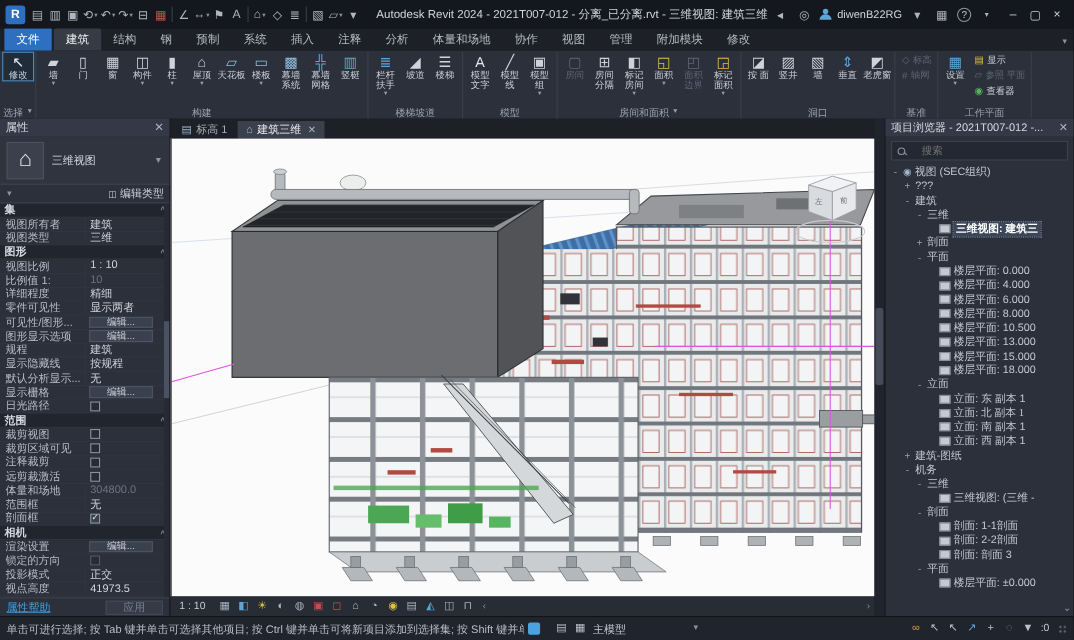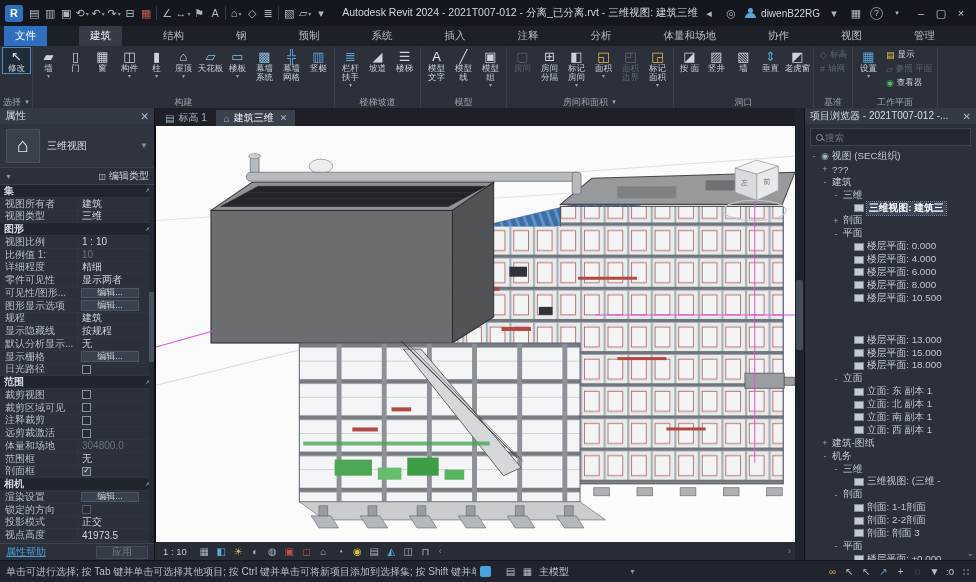--- a/index.html
+++ b/index.html
@@ -15,21 +15,21 @@
   .wtitle { font-size:10.5px; color:#cfd5de; margin-left:10px; white-space:nowrap; }
   .tright { margin-left:auto; display:flex; align-items:center; gap:6px; }
   .uname { font-size:10px; color:#cfd5de; }
   .avatar { width:10px; height:10px; position:relative; }
   .avatar::before { content:''; position:absolute; left:3px; top:0; width:5px; height:5px; border-radius:50%; background:#5aa7d8; }
   .avatar::after { content:''; position:absolute; left:0; top:5px; width:11px; height:5px; border-radius:5px 5px 0 0; background:#5aa7d8; }
   .helpq { width:13px; height:13px; border:1px solid #8a93a0; border-radius:50%; font-size:9px;
     display:flex; align-items:center; justify-content:center; color:#c5ccd6; }
   .winbtn { width:20px; text-align:center; font-size:11px; color:#c5ccd6; }
 
-  .tabrow { height:20px; display:flex; align-items:flex-end; background:#1d2127; padding:0 0 0 4px;gap:30px; }
+  .tabrow { height:20px; display:flex; align-items:flex-end; background:#1d2127; padding:0 0 0 4px; }
   .rtab { padding:3px 11px 3px; font-size:10.5px; color:#b4bbc6; white-space:nowrap; }
   .rtab.file { background:#2f6fc0; color:#fff; margin-right:2px; }
   .rtab.active { background:#363b45; color:#eef1f4; border-radius:2px 2px 0 0; }
   .tabrow-end { margin-left:auto; margin-right:6px; color:#8a93a0; font-size:8px; padding-bottom:4px; }
 
   .ribbon { height:62px; background:#2b303a; display:flex; align-items:stretch; padding:1px 0 0 1px; overflow:hidden; }
   .rgroup { display:flex; flex-direction:column; border-right:1px solid #3a4049; padding:1px 2px 0; }
   .rbtns { display:flex; align-items:flex-start; flex:1; }
   .rstack { display:flex; flex-direction:column; justify-content:center; gap:1px; margin-left:1px; }
   .rbtn { cursor:default; }
@@ -90,21 +90,21 @@
   .scalebox { font-size:9.5px; color:#c5ccd6; padding:0 8px 0 4px; }
   .vbicon { width:15px; height:15px; display:flex; align-items:center; justify-content:center; font-size:10px; }
   .vbend { margin-left:4px; color:#8a93a0; font-size:9px; }
 
   .vscroll { width:9px; background:#20242c; position:relative; }
   .vscroll .thumb { position:absolute; top:38%; height:70px; left:1px; right:1px; background:#454c59; border-radius:2px; }
 
   .browser { width:172px; background:#2b303a; border-left:1px solid #10131a; display:flex; flex-direction:column; }
   .bhead { height:16px; background:#333946; display:flex; align-items:center; padding:0 5px; color:#d6dbe2; font-size:10px; white-space:nowrap; overflow:hidden; }
   .bhead .x { margin-left:auto; color:#aeb6c2; }
-  .bsearch { height:18px; margin:4px 5px 2px; background:#242832; border:1px solid #3c434f; display:flex; align-items:center; padding:0 5px; gap:2px; }
+  .bsearch { height:18px; margin:4px 5px 2px; background:#242832; border:1px solid #3c434f; display:flex; align-items:center; padding:0 5px; gap:15px; }
   .mag { width:7px; height:7px; border:1.3px solid #8a93a0; border-radius:50%; position:relative; flex-shrink:0; }
   .mag::after { content:''; position:absolute; width:4px; height:1.3px; background:#8a93a0; transform:rotate(45deg); right:-3px; bottom:-1px; }
   .bsearch input { background:transparent; border:none; outline:none; color:#c5ccd6; font-size:9.5px; width:100%; font-family:inherit; }
   .btree { flex:1; overflow:hidden; padding:2px 0 0 3px; position:relative; }
   .titem { height:12.9px; display:flex; align-items:center; gap:3px; white-space:nowrap; font-size:9.8px; color:#c2c9d3; }
   .texp { width:8px; text-align:center; color:#9aa3b0; font-size:9px; flex-shrink:0; }
   .tdoc { width:10px; height:8px; background:#c4cad1; border:1px solid #808995; flex-shrink:0; }
   .teye { color:#9fb6c8; font-size:9px; flex-shrink:0; }
   .tlabel.sel { background:#3c465a; outline:1px dotted #7d8aa0; color:#fff; font-weight:bold; padding:0 2px; }
   .bscroll-ind { position:absolute; right:2px; bottom:2px; color:#8a93a0; font-size:9px; }
@@ -764,21 +764,21 @@
         <div class="titem" style="padding-left: 35px;">
           <span class="texp"></span>
           <span class="tdoc"></span>
           <span class="tlabel">楼层平面: 8.000</span>
         </div>
         <div class="titem" style="padding-left: 35px;">
           <span class="texp"></span>
           <span class="tdoc"></span>
           <span class="tlabel">楼层平面: 10.500</span>
         </div>
-        <div class="titem" style="padding-left: 35px; margin-top: 29px;">
+        <div class="titem" style="padding-left: 35px;">
           <span class="texp"></span>
           <span class="tdoc"></span>
           <span class="tlabel">楼层平面: 13.000</span>
         </div>
         <div class="titem" style="padding-left: 35px;">
           <span class="texp"></span>
           <span class="tdoc"></span>
           <span class="tlabel">楼层平面: 15.000</span>
         </div>
         <div class="titem" style="padding-left: 35px;">
@@ -788,21 +788,21 @@
         </div>
         <div class="titem" style="padding-left: 24px;">
           <span class="texp">-</span>
           <span class="tlabel">立面</span>
         </div>
         <div class="titem" style="padding-left: 35px;">
           <span class="texp"></span>
           <span class="tdoc"></span>
           <span class="tlabel">立面: 东 副本 1</span>
         </div>
-        <div class="titem" style="padding-left: 35px;">
+        <div class="titem" style="padding-left: 35px; font-family: Liberation Serif, serif;">
           <span class="texp"></span>
           <span class="tdoc"></span>
           <span class="tlabel">立面: 北 副本 1</span>
         </div>
         <div class="titem" style="padding-left: 35px;">
           <span class="texp"></span>
           <span class="tdoc"></span>
           <span class="tlabel">立面: 南 副本 1</span>
         </div>
         <div class="titem" style="padding-left: 35px;">

